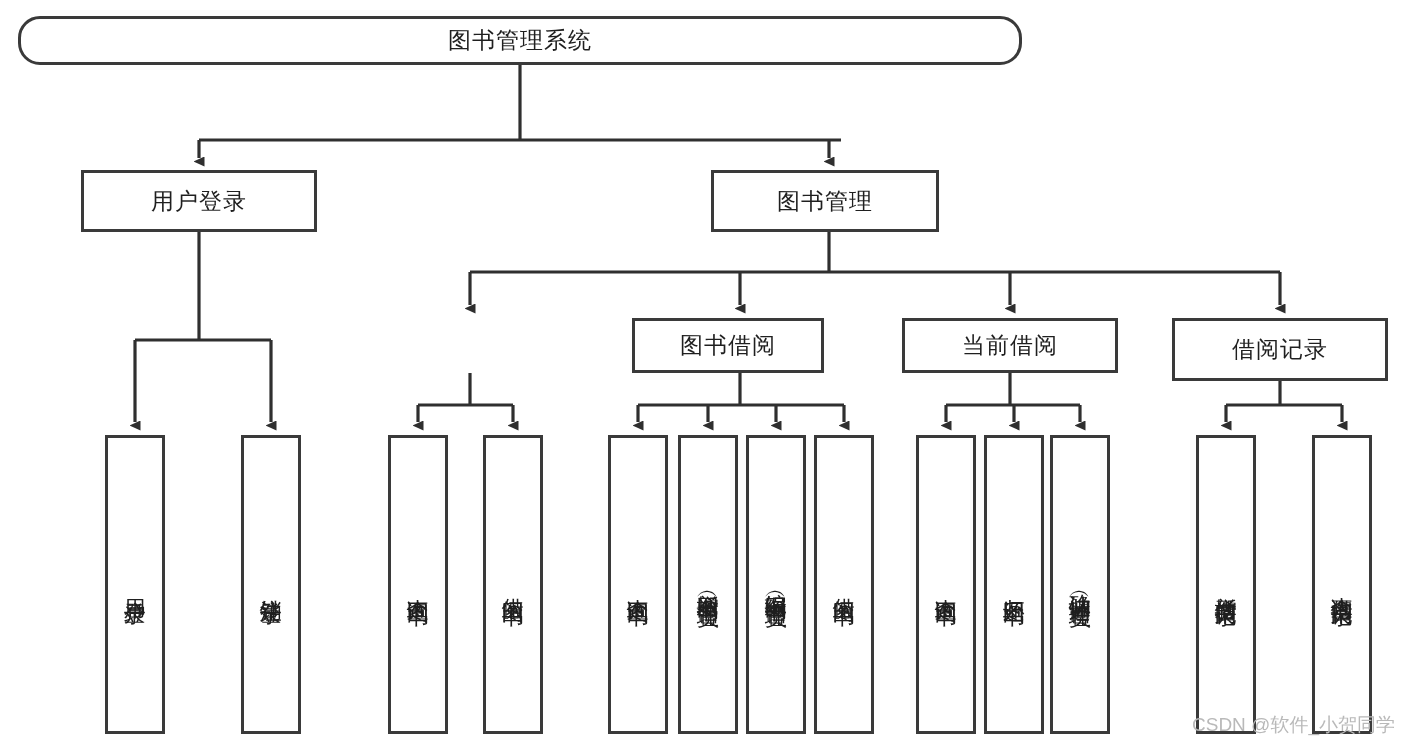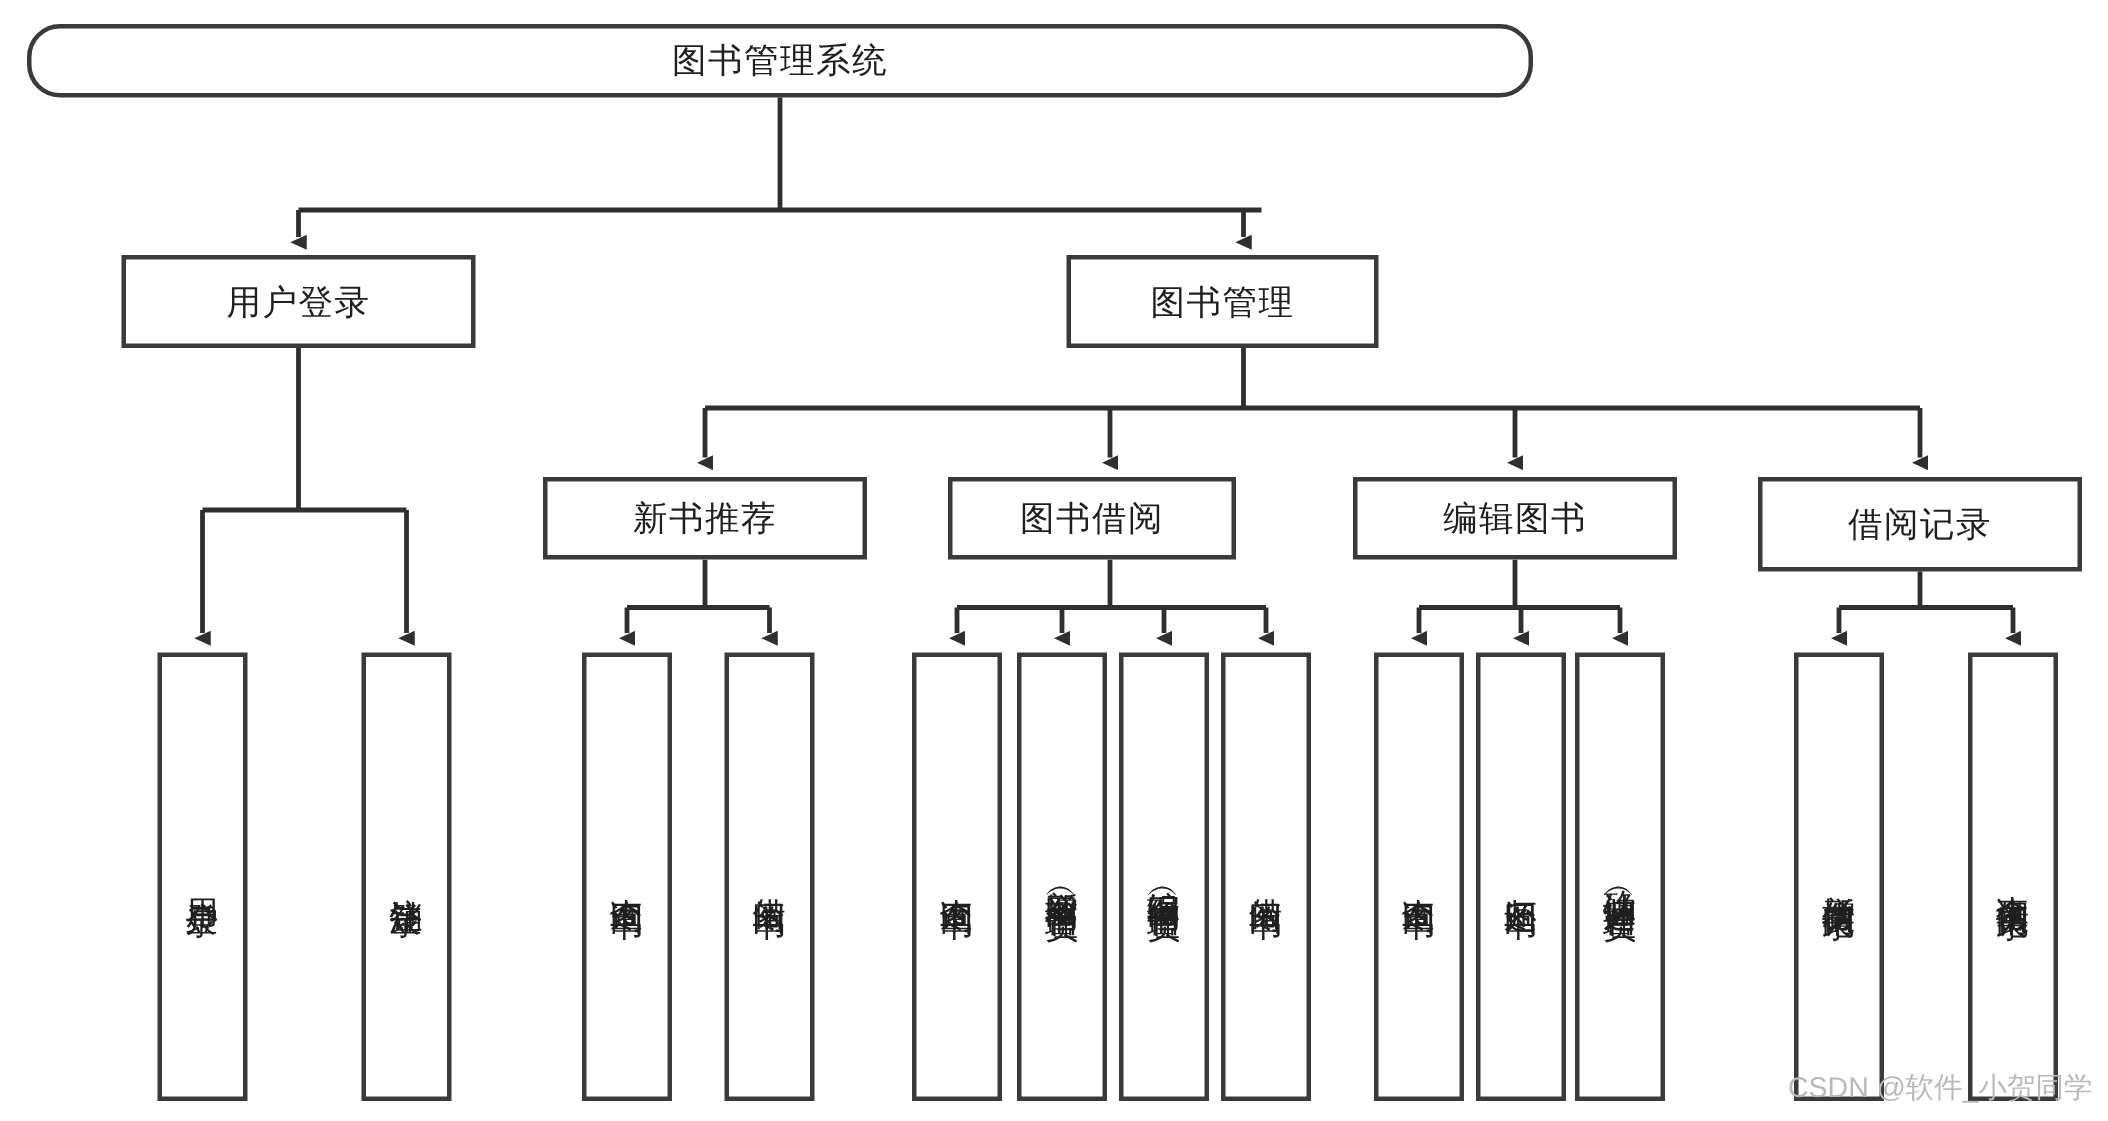--- a/index.html
+++ b/index.html
@@ -122,32 +122,29 @@
     </g>
   </svg>
 
   <div class="node" style="left:18px; top:16px; width:1004px; height:49px;border-radius:22px;">
     <span class="label">图书管理系统</span>
   </div>
 
   <div class="node" style="left:81px; top:170px; width:236px; height:62px;">
     <span class="label">用户登录</span>
   </div>
-  <div class="node" style="left:711px; top:170px; width:208px; height:62px;">
+  <div class="node" style="left:711px; top:170px; width:228px; height:62px;">
     <span class="label">图书管理</span>
   </div>
 
-  <div class="node" style="left:362px; top:318px; width:216px; height:55px;">
-    <span class="label">新书推荐</span>
-  </div>
   <div class="node" style="left:632px; top:318px; width:192px; height:55px;">
     <span class="label">图书借阅</span>
   </div>
   <div class="node" style="left:902px; top:318px; width:216px; height:55px;">
-    <span class="label">编辑图书</span>
+    <span class="label">当前借阅</span>
   </div>
   <div class="node" style="left:1172px; top:318px; width:216px; height:63px;">
     <span class="label">借阅记录</span>
   </div>
 
   <div class="node node-leaf" style="left:105px; top:435px; width:60px; height:299px;">
     <span class="label">用户登录</span>
   </div>
   <div class="node node-leaf" style="left:241px; top:435px; width:60px; height:299px;">
     <span class="label">注销登录</span>

